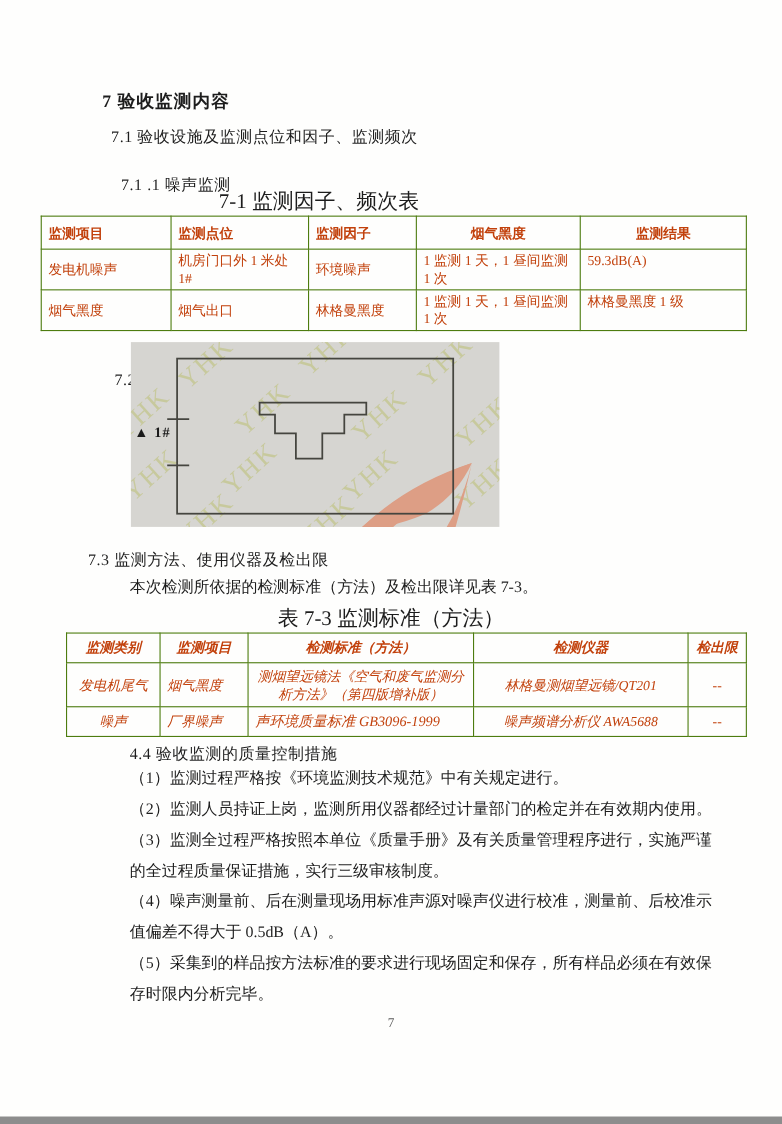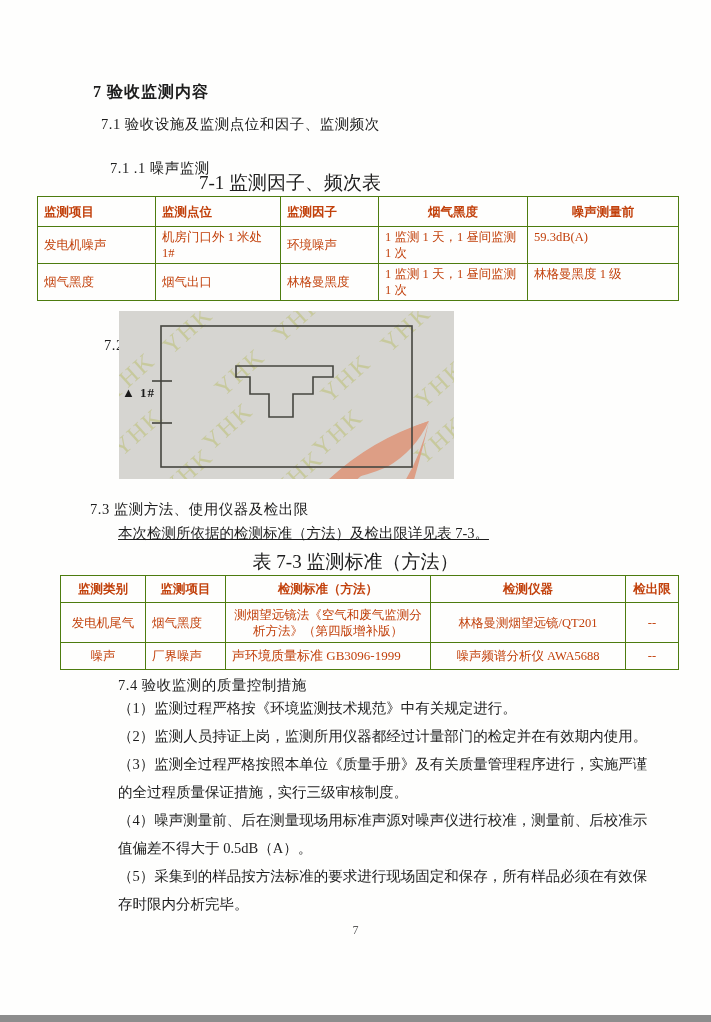--- a/index.html
+++ b/index.html
@@ -13,21 +13,21 @@
   .h1 { font-size:16px; font-weight:bold; letter-spacing:1px; }
   .h2 { font-size:14.5px; font-weight:normal; letter-spacing:0.5px; }
   .caption { font-size:19px; font-weight:normal; text-align:center; }
   .bodytext { font-size:14.5px; }
 
   table { border-collapse:collapse; table-layout:fixed; }
   td, th { border:1px solid #4d7c0f; font-size:12.5px; line-height:16px;
            font-weight:normal; padding:2px 6px; overflow:hidden; color:#c2410c; }
   th { font-weight:bold; }
   .t1 { width:641px; }
-  .t3 { width:618px; }
+  .t3 { width:618px;font-style:italic; }
   .al { text-align:left; }
   .ac { text-align:center; }
 
   .panel {
     position:absolute; left:119px; top:311px; width:335px; height:168px;
     background:#d6d5d1; overflow:hidden;
   }
   .wm {
     position:absolute; transform:rotate(-42deg);
     color:rgba(190,194,125,0.62); font-size:24px; letter-spacing:2px;
@@ -63,21 +63,21 @@
         <col style="width:98px">
       <col style="width:149px">
         <col style="width:151px">
     </colgroup>
     <tbody>
         <tr style="height:30px">
       <th class="al">监测项目</th>
       <th class="al">监测点位</th>
       <th class="al">监测因子</th>
       <th class="ac">烟气黑度</th>
-      <th class="ac">噪声测量前</th>
+      <th class="ac">监测结果</th>
     </tr>
     <tr style="height:32px">
       <td class="al">发电机噪声</td>
       <td class="al">机房门口外 1 米处 1#</td>
       <td class="al">环境噪声</td>
       <td class="al">1 监测 1 天，1 昼间监测 1 次</td>
       <td class="al" style="vertical-align:top">59.3dB(A)</td>
     </tr>
     <tr style="height:33px">
       <td class="al">烟气黑度</td>
@@ -116,23 +116,23 @@
 
       <line x1="33" y1="70" x2="53" y2="70" stroke="#45453f" stroke-width="1.6"></line>
       <line x1="33" y1="112" x2="53" y2="112" stroke="#45453f" stroke-width="1.6"></line>
 
       <polygon points="117,55 214,55 214,66 194,66 194,83 174,83 174,106 150,106 150,83 131,83 131,66 117,66" fill="none" stroke="#45453f" stroke-width="1.6"></polygon>
     </svg>
 
     <div class="marker">▲ 1#</div>
   </div>
 
-  <div class="abs h2" style="left:90px; top:500px;">7.3 监测方法、使用仪器及检出限</div>
+  <div class="abs h2" style="left:80px; top:500px;">7.3 监测方法、使用仪器及检出限</div>
 
-  <div class="abs bodytext" style="left:118px; top:524px;text-decoration:underline;">本次检测所依据的检测标准（方法）及检出限详见表 7-3。</div>
+  <div class="abs bodytext" style="left:118px; top:524px;">本次检测所依据的检测标准（方法）及检出限详见表 7-3。</div>
 
   <div class="abs caption" style="left:0; top:549px; width:711px;">表 7-3 监测标准（方法）</div>
 
   <table class="abs t3" style="left:60px; top:575px;">
     <colgroup>
       <col style="width:85px">
         <col style="width:80px">
         <col style="width:205px">
       <col style="width:195px">
         <col style="width:53px">
@@ -155,21 +155,21 @@
     <tr style="height:27px">
       <td class="ac">噪声</td>
       <td class="al">厂界噪声</td>
       <td class="al" style="font-size:13px">声环境质量标准 GB3096-1999</td>
       <td class="ac">噪声频谱分析仪 AWA5688</td>
       <td class="ac">--</td>
     </tr>
   </tbody>
     </table>
 
-  <div class="abs h2" style="left:118px; top:676px;">7.4 验收监测的质量控制措施</div>
+  <div class="abs h2" style="left:118px; top:676px;">4.4 验收监测的质量控制措施</div>
 
   <div class="abs paras" style="left:118px; top:694px; width:540px;">
     <p>（1）监测过程严格按《环境监测技术规范》中有关规定进行。</p>
     <p>（2）监测人员持证上岗，监测所用仪器都经过计量部门的检定并在有效期内使用。</p>
     <p>（3）监测全过程严格按照本单位《质量手册》及有关质量管理程序进行，实施严谨的全过程质量保证措施，实行三级审核制度。</p>
     <p>（4）噪声测量前、后在测量现场用标准声源对噪声仪进行校准，测量前、后校准示值偏差不得大于 0.5dB（A）。</p>
     <p>（5）采集到的样品按方法标准的要求进行现场固定和保存，所有样品必须在有效保存时限内分析完毕。</p>
   </div>
 
   <div class="pagenum">7</div>

